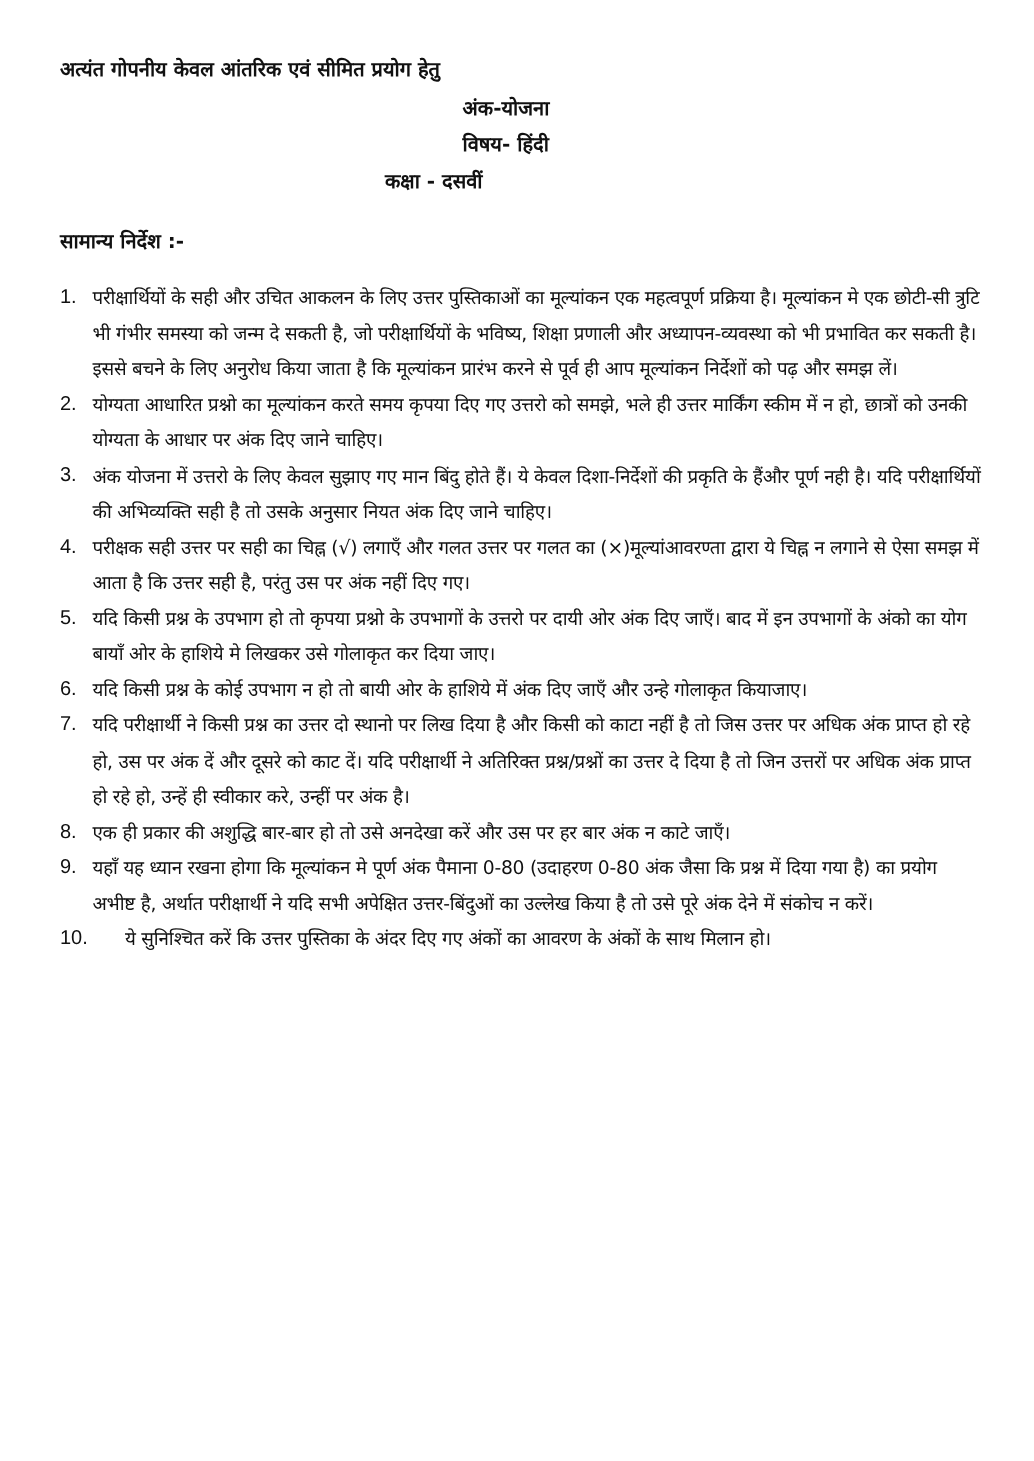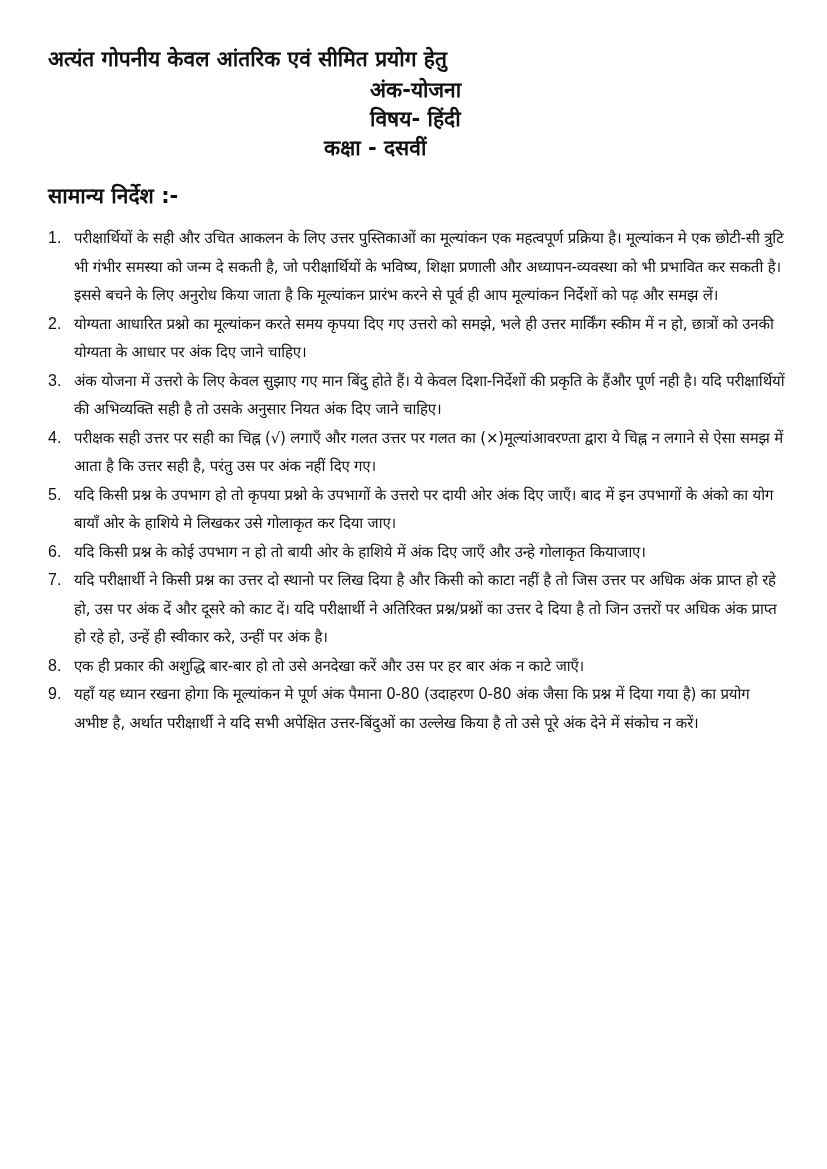--- a/index.html
+++ b/index.html
@@ -1,25 +1,25 @@
 <!DOCTYPE html>
 <html><head>
 <meta charset="utf-8">
 <style>
   html, body { margin: 0; padding: 0; background: #ffffff; }
   body {
     width: 827px; height: 1169px; position: relative; overflow: hidden;
     font-family: "DejaVu Sans", sans-serif; color: #111;
   }
   .page { position: absolute; left: 0; top: 0; width: 827px; height: 1169px; }
-  .hdr { position: absolute; font-weight: bold; font-size: 21px; white-space: nowrap; }
+  .hdr { position: absolute; font-weight: bold; font-size: 16px; white-space: nowrap; }
   .confidential { left: 48px; top: 44px; }
   .scheme { left: 370px; top: 75px; }
   .subject { left: 370px; top: 104px; }
-  .class { left: 324px; top: 133px; }
+  .class { left: 308px; top: 133px; }
   .gen { left: 48px; top: 181px; }
   .list { position: absolute; left: 48px; top: 224px; width: 740px; font-size: 15px; line-height: 28.5px; }
   .item { display: flex; align-items: flex-start; margin: 0; }
   .num { width: 26px; flex: 0 0 26px; font-family: "Liberation Sans", sans-serif; font-size: 16px; }
   .item.wide .num { width: 52px; flex: 0 0 52px; }
   .txt { flex: 1; letter-spacing: -0.2px; }
   .item.wide .txt { text-indent: 0; }
 </style>
 </head>
 <body>
@@ -61,14 +61,18 @@
         <span class="txt">यदि परीक्षार्थी ने किसी प्रश्न का उत्तर दो स्थानो पर लिख दिया है और किसी को काटा नहीं है तो जिस उत्तर पर अधिक अंक प्राप्त हो रहे हो, उस पर अंक दें और दूसरे को काट दें। यदि परीक्षार्थी ने अतिरिक्त प्रश्न/प्रश्नों का उत्तर दे दिया है तो जिन उत्तरों पर अधिक अंक प्राप्त हो रहे हो, उन्हें ही स्वीकार करे, उन्हीं पर अंक है।</span>
       </div>
     <div class="item">
         <span class="num">8.</span>
         <span class="txt">एक ही प्रकार की अशुद्धि बार-बार हो तो उसे अनदेखा करें और उस पर हर बार अंक न काटे जाएँ।</span>
       </div>
     <div class="item">
         <span class="num">9.</span>
         <span class="txt">यहाँ यह ध्यान रखना होगा कि मूल्यांकन मे पूर्ण अंक पैमाना 0-80 (उदाहरण 0-80 अंक जैसा कि प्रश्न में दिया गया है) का प्रयोग अभीष्ट है, अर्थात परीक्षार्थी ने यदि सभी अपेक्षित उत्तर-बिंदुओं का उल्लेख किया है तो उसे पूरे अंक देने में संकोच न करें।</span>
       </div>
+    <div class="item wide">
+        <span class="num">10.</span>
+        <span class="txt">ये सुनिश्चित करें कि उत्तर पुस्तिका के अंदर दिए गए अंकों का आवरण के अंकों के साथ मिलान हो।</span>
+      </div>
   </div>
 </div>
 
 </body></html>

